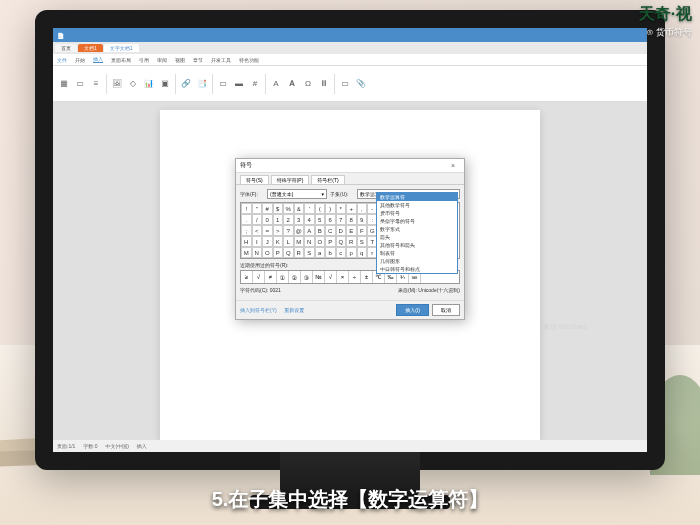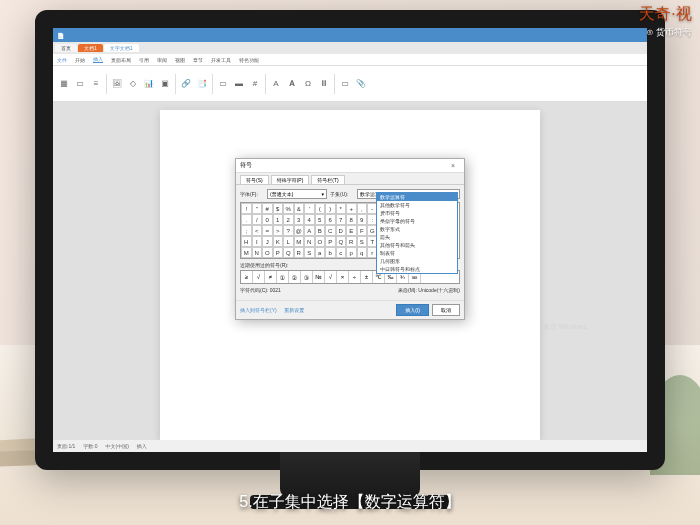--- a/index.html
+++ b/index.html
@@ -43,23 +43,23 @@
 .char-cell{width:10.5px;height:11px;border:0.5px solid #ccc;display:flex;align-items:center;justify-content:center;font-size:6px;color:#333}
 .recent-label{font-size:5px;color:#333;margin-bottom:2px}
 .recent-grid{display:flex;background:#fff;border:1px solid #999;margin-bottom:3px}
 .recent-cell{width:12px;height:12px;border-right:0.5px solid #ccc;display:flex;align-items:center;justify-content:center;font-size:6px}
 .dlg-info{display:flex;justify-content:space-between;font-size:5px;color:#333;margin-bottom:3px}
 .dlg-footer{display:flex;justify-content:space-between;align-items:center;padding:3px 4px;border-top:1px solid #ddd}
 .dlg-link{font-size:5px;color:#4a8cca}
 .dlg-btns{display:flex;gap:3px}
 .dlg-btn{padding:2px 8px;font-size:5px;background:#fff;border:1px solid #999}
 .dlg-btn.primary{background:#4a8cca;color:#fff;border-color:#3a7cba}
-.overlay-tr{position:absolute;top:4px;right:8px;color:#c2410c;font-size:16px;font-weight:normal;text-shadow:0 1px 3px rgba(0,0,0,0.5)}
+.overlay-tr{position:absolute;top:4px;right:8px;color:#14532d;font-size:16px;font-weight:bold;text-shadow:0 1px 3px rgba(0,0,0,0.5)}
 .overlay-logo{position:absolute;top:26px;right:8px;color:#fff;font-size:9px;text-shadow:0 1px 2px rgba(0,0,0,0.5)}
-.overlay-bottom{position:absolute;bottom:12px;left:50%;transform:translateX(-50%);color:#fff;font-size:16px;font-weight:normal;text-shadow:0 2px 4px rgba(0,0,0,0.8);white-space:nowrap}
+.overlay-bottom{position:absolute;bottom:12px;left:50%;transform:translateX(-50%);color:#fff;font-size:20px;font-weight:bold;text-shadow:0 2px 4px rgba(0,0,0,0.8);white-space:nowrap}
 .watermark{position:absolute;bottom:120px;right:60px;color:#ccc;font-size:7px;opacity:0.6}
 </style>
 </head>
 <body>
 
 <div class="desk"></div>
 <div class="book2"></div>
 <div class="book"></div>
 <div class="plant"></div>
 

